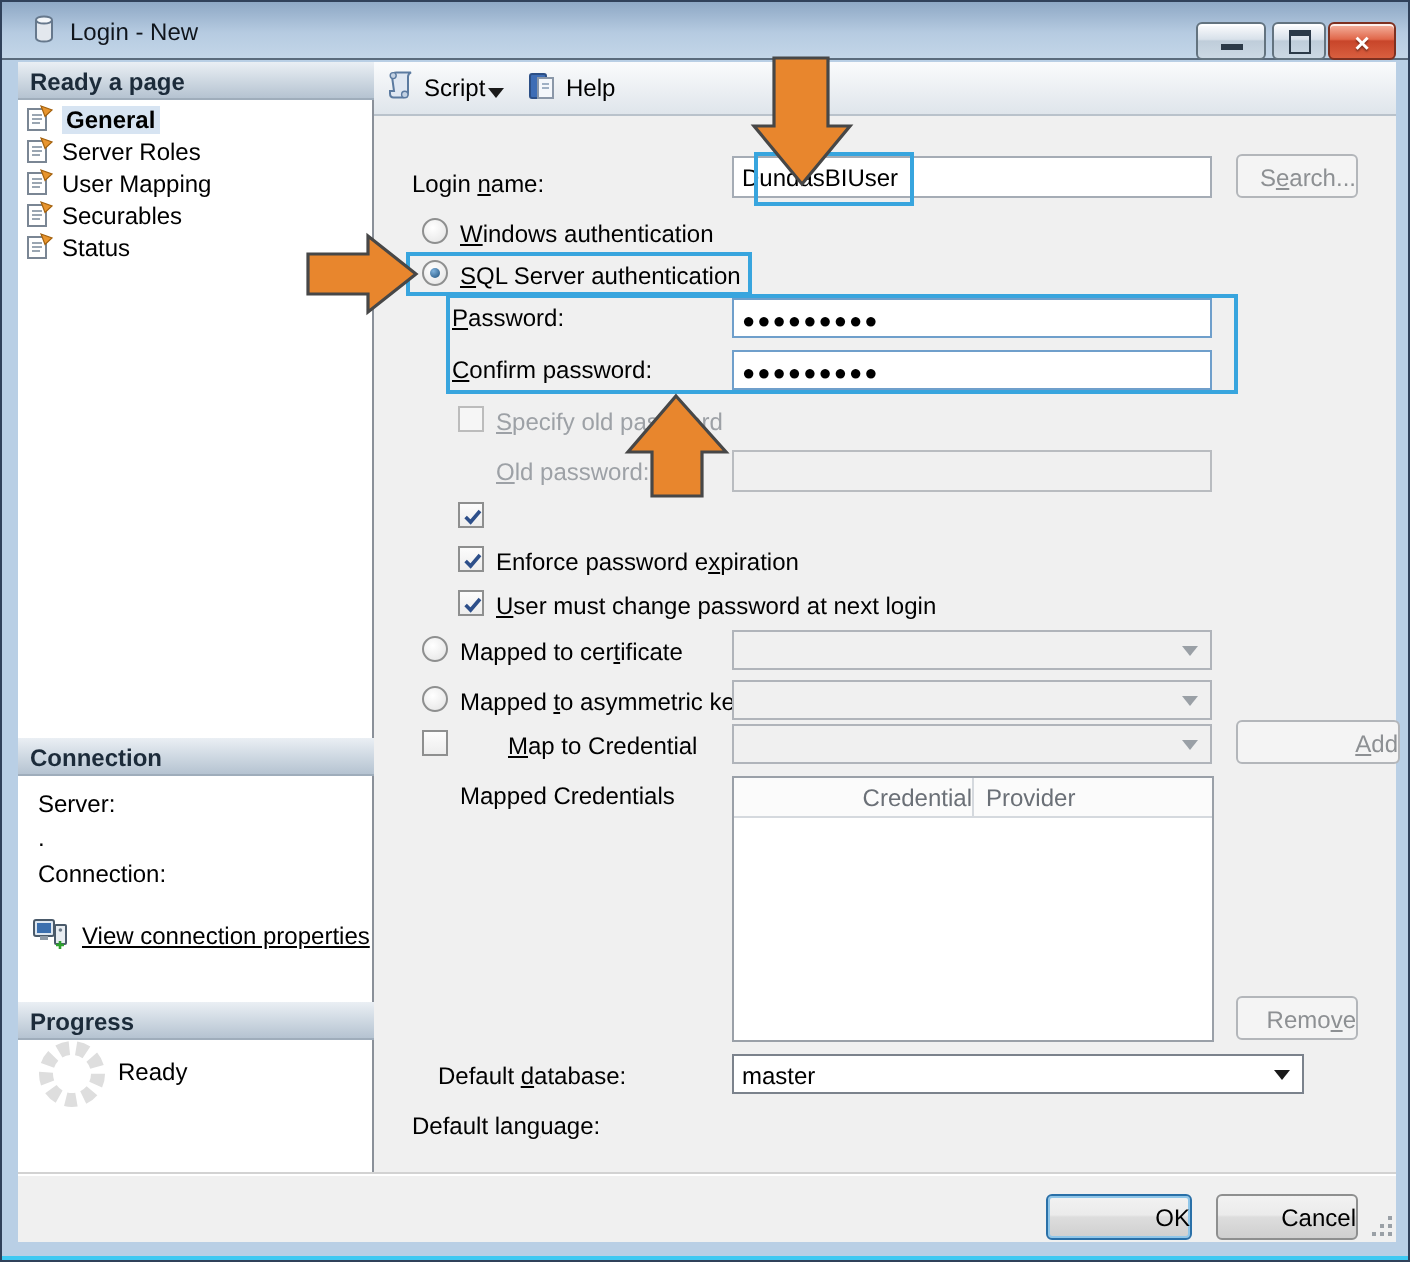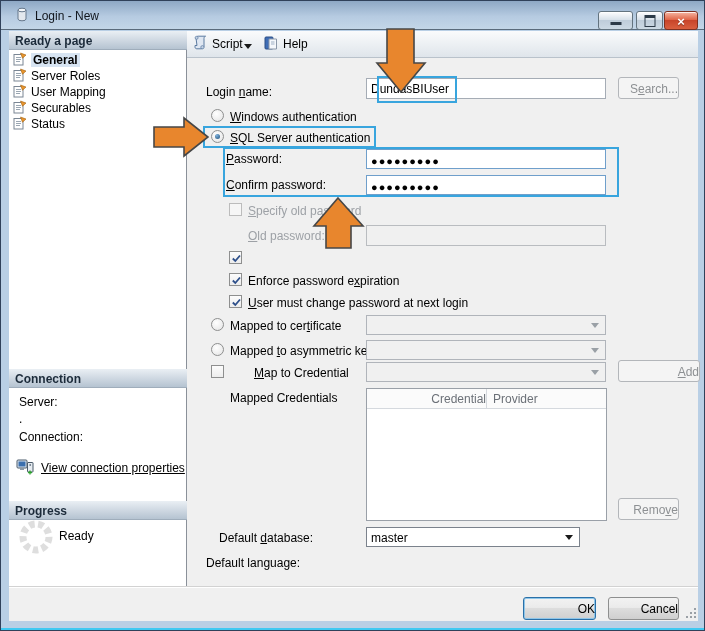--- a/index.html
+++ b/index.html
@@ -214,21 +214,21 @@
   <div class="abs lbl" style="left:229px;top:390px;">Mapped Credentials</div>
   <div class="abs grid" style="left:365px;top:387px;width:241px;height:133px;">
     <div class="grid-hd">
       <div style="width:120px;text-align:right;">Credential</div>
       <div style="width:119px;border-right:none;">Provider</div>
     </div>
   </div>
   <div class="abs btn off" style="left:617px;top:497px;width:61px;height:22px;"><span>Remo</span><span class="mk">v</span><span>e</span></div>
 
   <div class="abs lbl" style="left:218px;top:530px;"><span>Default </span><span class="mk">d</span><span>atabase:</span></div>
-  <div class="abs combo" style="left:365px;top:526px;width:214px;height:20px;"><span>master</span><span class="carrow"></span></div>
+  <div class="abs combo" style="left:365px;top:526px;width:286px;height:20px;"><span>master</span><span class="carrow"></span></div>
   <div class="abs lbl" style="left:205px;top:555px;"><span>Default lan</span><span class="mk">g</span><span>uage:</span></div>
 
   <div class="abs footerbar"></div>
   <div class="abs btn default" style="left:522px;top:596px;width:73px;height:23px;">OK</div>
   <div class="abs btn" style="left:607px;top:596px;width:71px;height:23px;">Cancel</div>
   <div class="abs" style="left:684px;top:606px;">
     <svg width="12" height="12" viewBox="0 0 12 12">
         <g fill="#9aa0a6">
           <rect x="9" y="9" width="2" height="2"></rect>
           <rect x="9" y="5" width="2" height="2"></rect>

